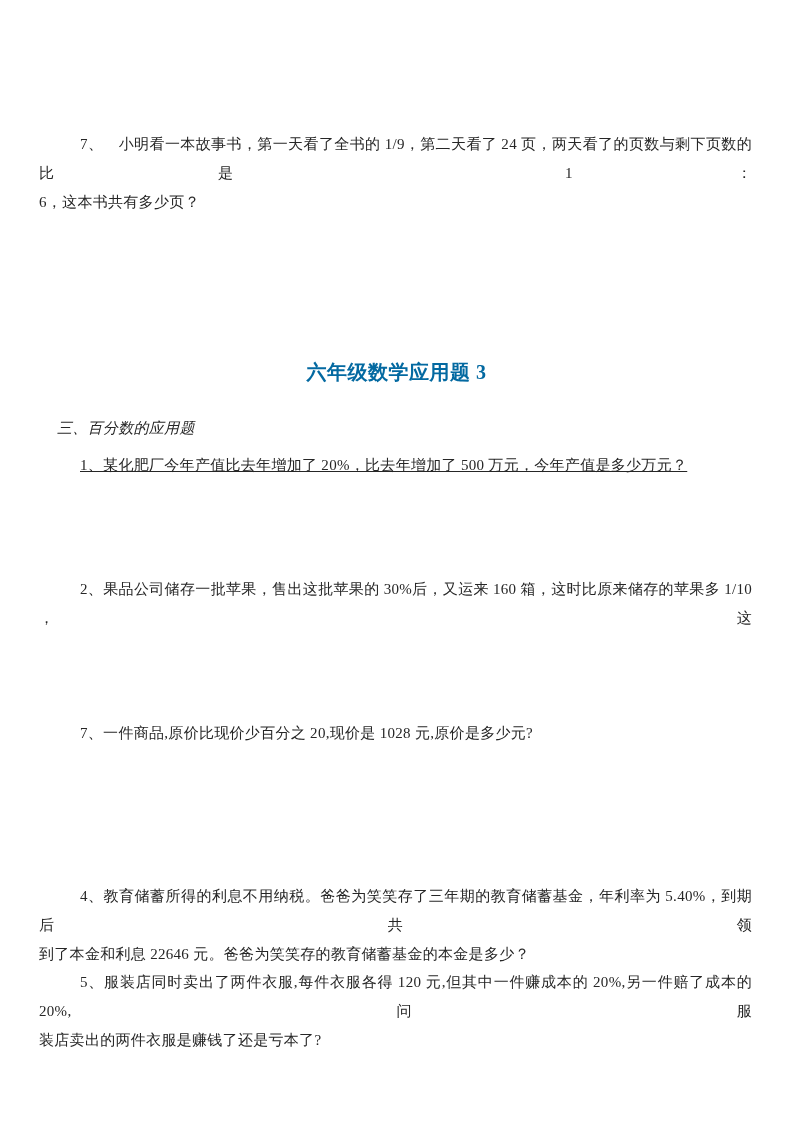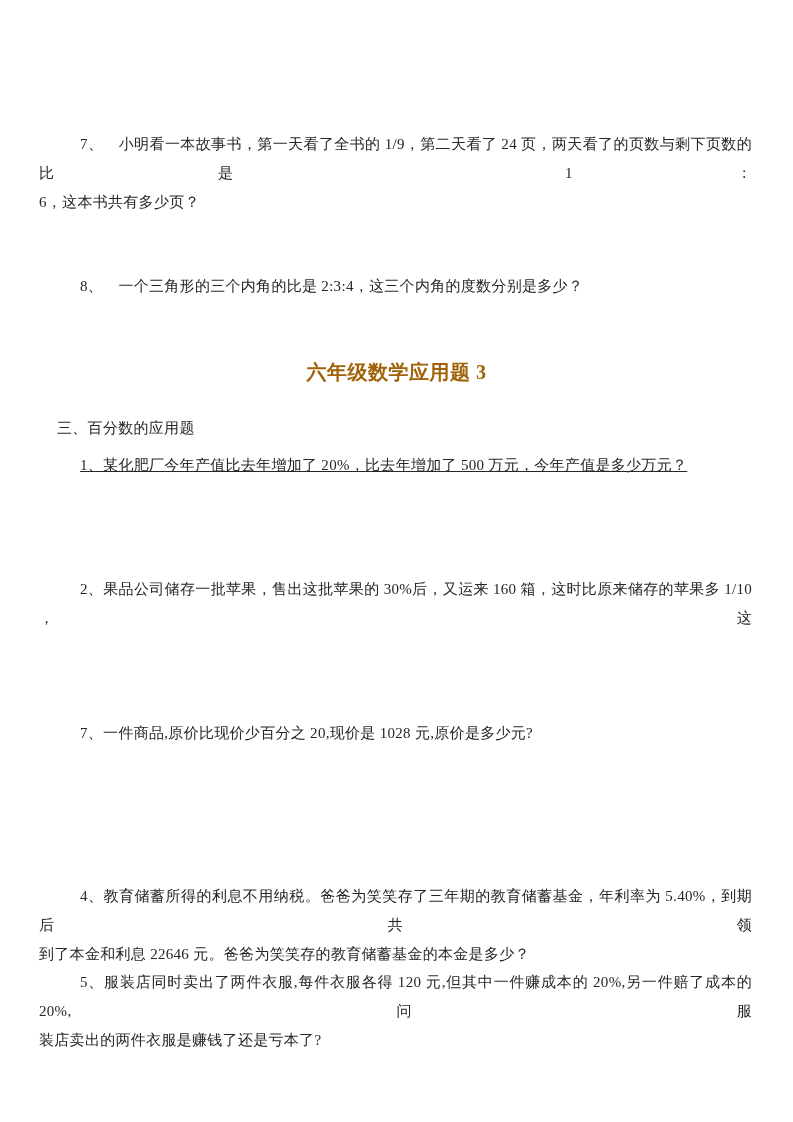--- a/index.html
+++ b/index.html
@@ -41,47 +41,44 @@
     text-indent: 18px;
   }
   .doc-title {
     position: absolute;
     left: 0;
     width: 793px;
     text-align: center;
     font-size: 20px;
     font-weight: bold;
     line-height: 30px;
-    color: #a16207;
+    color: #0369a1;
     letter-spacing: 0.5px;
   }
   
   #q7      { top: 130px; }
   #q8      { top: 272px; }
   #title   { top: 357px; }
-  #section { top: 414px; }
+  #section { top: 414px; font-style: italic; }
   #q1      { top: 451px; text-decoration: underline; }
   #q2      { top: 575px; }
   #q3      { top: 719px; }
   #q4      { top: 882px; }
   #q5      { top: 948px; margin-top: 20px; }
 </style>
 </head>
 <body>
 
 <div class="page">
 
   <div class="block" id="q7">
     <div class="line fill indent">7、　小明看一本故事书，第一天看了全书的 1/9，第二天看了 24 页，两天看了的页数与剩下页数的比是 1：</div>
     <div class="line">6，这本书共有多少页？</div>
   </div>
 
-  <div class="block" id="q8">
-    <div class="line indent">8、　一个三角形的三个内角的比是 2:3:4，这三个内角的度数分别是多少？</div>
-  </div>
 
   <div class="doc-title" id="title">六年级数学应用题 3</div>
 
   <div class="block section-heading" id="section">三、百分数的应用题</div>
 
   <div class="block" id="q1">
     <div class="line indent">1、某化肥厂今年产值比去年增加了  20%，比去年增加了 500 万元，今年产值是多少万元？</div>
   </div>
 
   <div class="block" id="q2">

